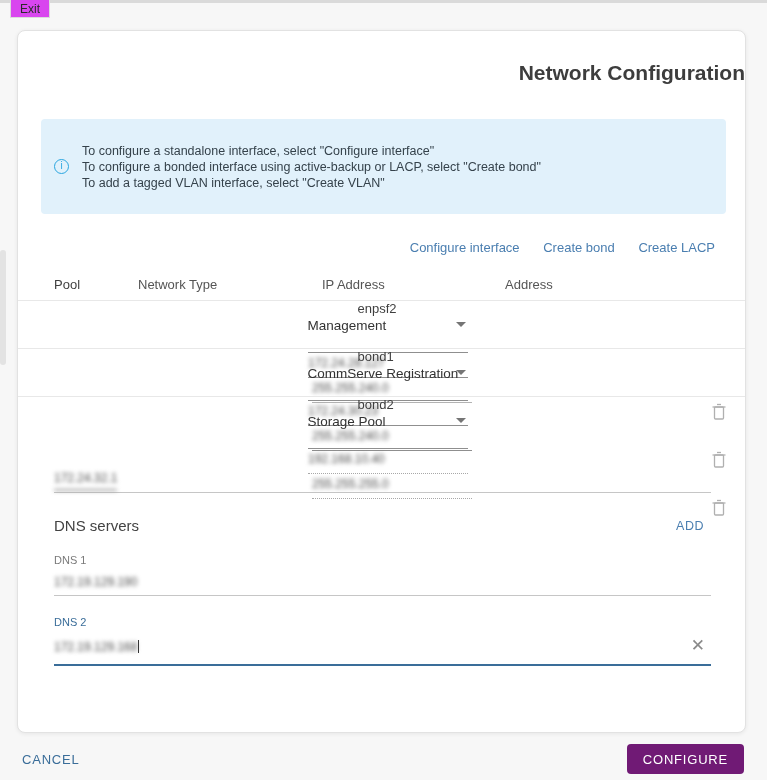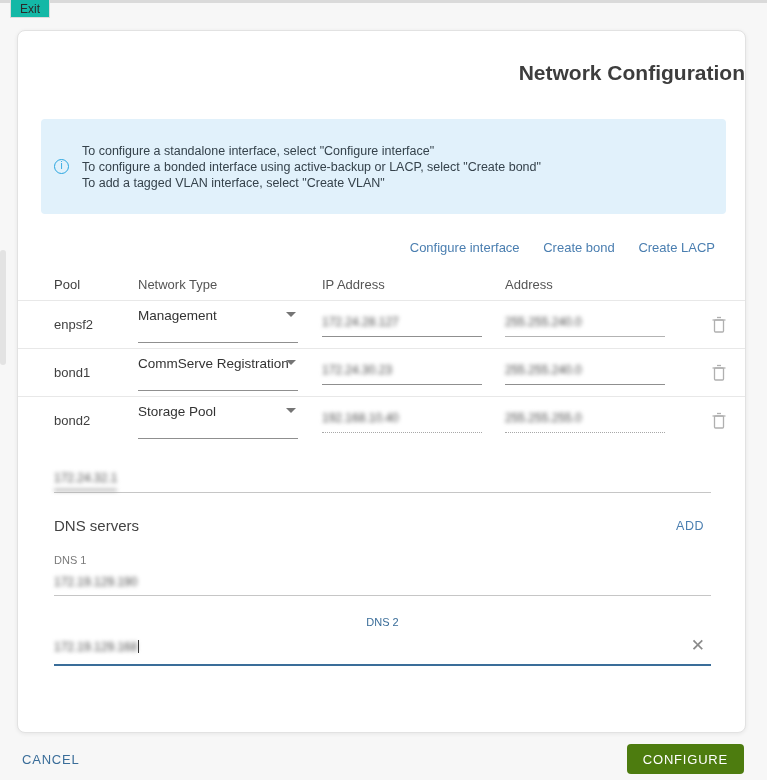--- a/index.html
+++ b/index.html
@@ -8,21 +8,21 @@
     font-family:"Liberation Sans","DejaVu Sans",sans-serif;
     background:#f7f7f7;
     position:relative;
     overflow:hidden;
     color:#3f3f3f;
   }
   
   .top-strip { position:absolute; top:0; left:0; width:767px; height:3px; background:#dadada; }
   .exit-tab {
     position:absolute; top:0; left:10px; height:18px; padding:2px 9px 0 9px;
-    background:#14b8a6; border:1px solid #dcdcdc; border-top:none;
+    background:#d946ef; border:1px solid #dcdcdc; border-top:none;
     font-size:12px; color:#2b2b2b; cursor:pointer;
   }
   
   .left-scroll-thumb { position:absolute; left:0; top:250px; width:6px; height:115px; background:#e3e3e3; border-radius:3px; }
 
   
   .card {
     position:absolute; left:17px; top:30px; width:729px; height:703px;
     background:#ffffff; border:1px solid #e2e2e2; border-radius:8px;
     box-shadow:0 1px 4px rgba(0,0,0,0.07);
@@ -43,21 +43,21 @@
   .info-lines { font-size:12.5px; line-height:16px; color:#35424b; }
 
   .actions-row { margin:26px 30px 0 0; text-align:right; font-size:13px; }
   .action-link { color:#4a7eb0; margin-left:20px; cursor:pointer; text-decoration:none; display:inline-block; }
 
   
   .if-table { margin-top:22px; }
   .if-header { display:flex; padding:0 0 8px 36px; font-size:13px; color:#555; }
   .if-row {
     display:flex; align-items:center; height:48px; padding-left:36px;
-    border-top:1px solid #e8e8e8; position:relative;
+    border-top:1px solid #e8e8e8; position:relative;flex-direction:column;
   }
   .if-row:first-of-type { height:44px; }
   .col-name { width:84px; font-size:13px; color:#3f3f3f; }
   .col-type { width:184px; }
   .col-ip   { width:183px; }
   .col-mask { width:175px; }
   .col-trash { margin-left:auto; margin-right:18px; }
 
   .select-box { width:160px; cursor:pointer; position:relative; padding-bottom:18px; border-bottom:1px solid #8f8f8f; }
   .select-value { font-size:13.5px; color:#333; white-space:nowrap; }
@@ -77,34 +77,34 @@
   .section-label { margin:20px 0 0 36px; font-size:15px; color:#424242; }
   .gateway-field { margin:24px 34px 0 36px; padding-bottom:6px; border-bottom:1px solid #c6c6c6; cursor:text; }
   .gateway-field .blurred { border-bottom:2px solid #9a9a9a; margin-bottom:-8px; padding-bottom:4px; }
 
   .dns-heading-row { margin:24px 41px 0 36px; display:flex; align-items:center; justify-content:space-between; }
   .dns-heading { font-size:15px; color:#424242; }
   .add-link { font-size:12.5px; color:#4a7eb0; letter-spacing:0.5px; cursor:pointer; }
 
   .dns-field-block { margin:20px 34px 0 36px; }
   .dns-small-label { font-size:11px; color:#7a7a7a; }
-  .dns-field-block.focused .dns-small-label { color:#3a6d99;text-align:center; }
+  .dns-field-block.focused .dns-small-label { color:#3a6d99; }
   .dns-input-row { margin-top:9px; padding-bottom:6px; border-bottom:1px solid #c6c6c6; display:flex; align-items:center; justify-content:space-between; cursor:text; }
   .dns-field-block.focused .dns-input-row { border-bottom:2px solid #3a6d99; padding-bottom:9px; }
   .text-cursor { display:inline-block; width:1px; height:13px; background:#333; vertical-align:middle; margin-left:1px; }
   .clear-btn { color:#8a8a8a; font-size:17px; line-height:14px; cursor:pointer; margin-right:6px; }
 
   
   .footer-cancel {
     position:absolute; left:22px; top:752px; font-size:13px; color:#3a6d99;
     letter-spacing:0.8px; cursor:pointer; font-weight:400;
   }
   .footer-configure {
     position:absolute; right:23px; top:744px; height:30px; padding:0 16px;
-    background:#4d7c0f; color:#ffffff; border:none; border-radius:4px;
+    background:#701a75; color:#ffffff; border:none; border-radius:4px;
     font-size:13px; letter-spacing:0.8px; cursor:pointer;
     font-family:"Liberation Sans","DejaVu Sans",sans-serif;
   }
 </style>
 </head>
 <body>
 
 <div class="top-strip"></div>
 <div class="exit-tab">Exit</div>
 <div class="left-scroll-thumb"></div>

